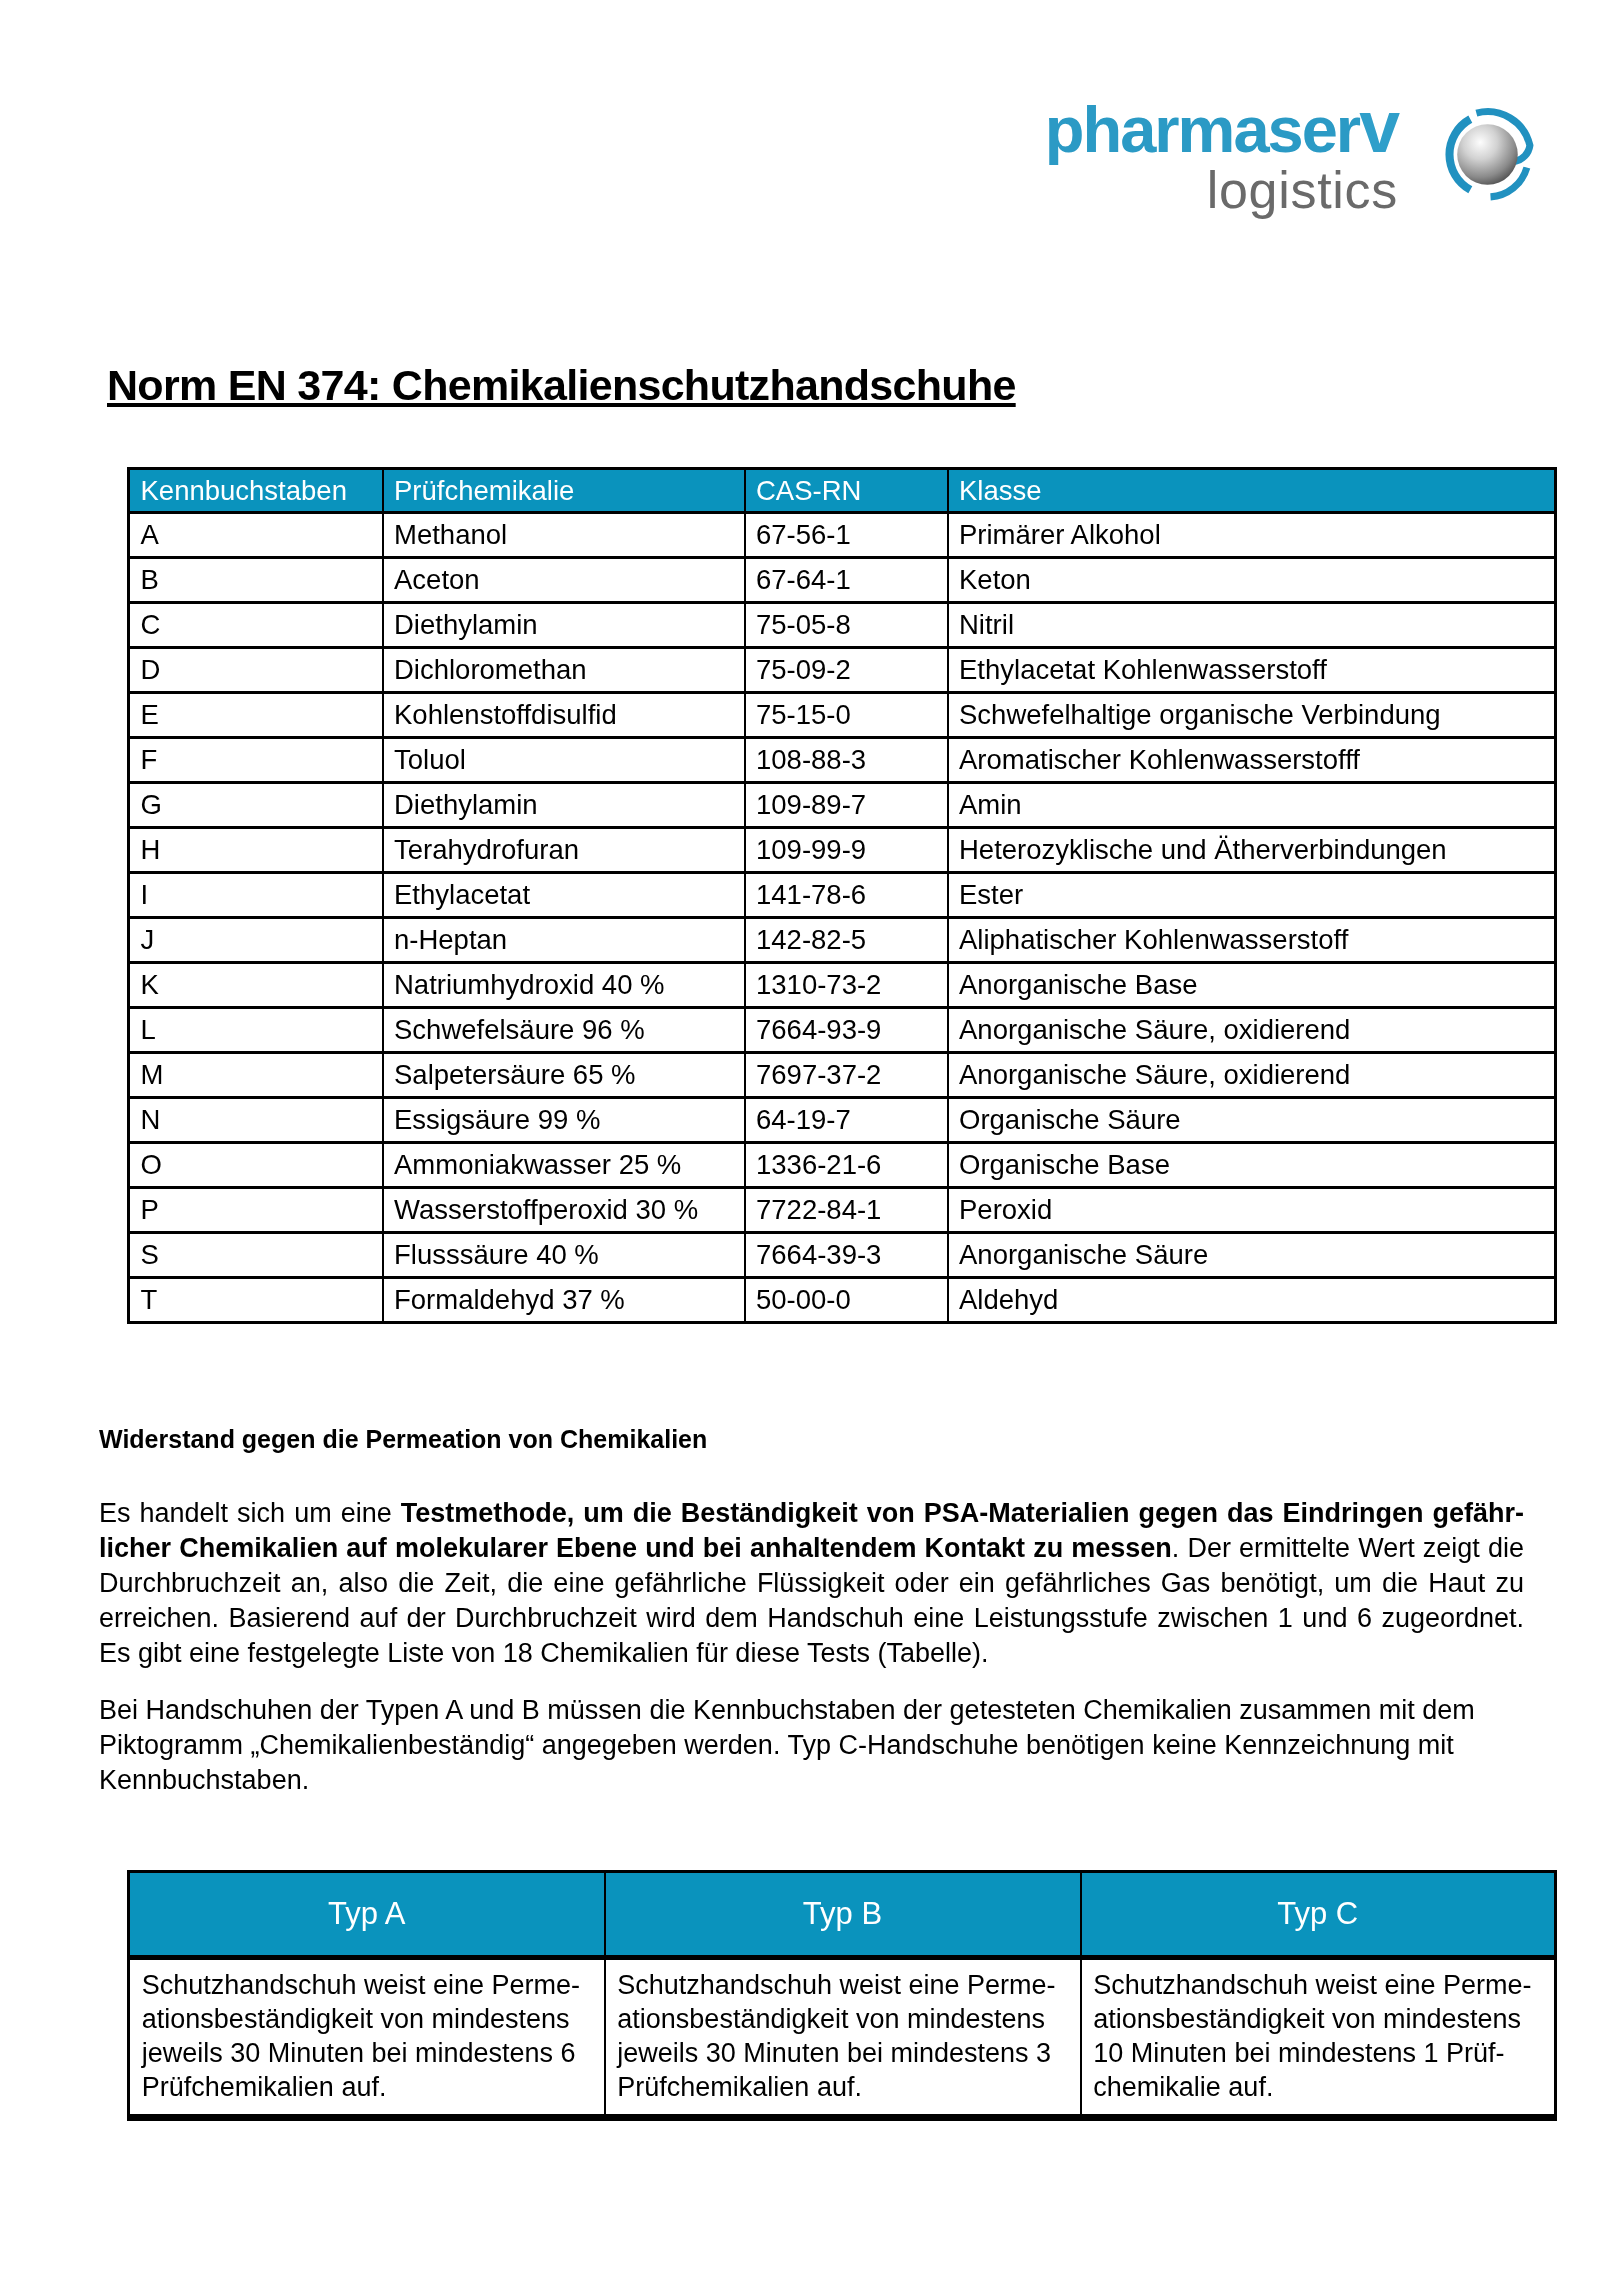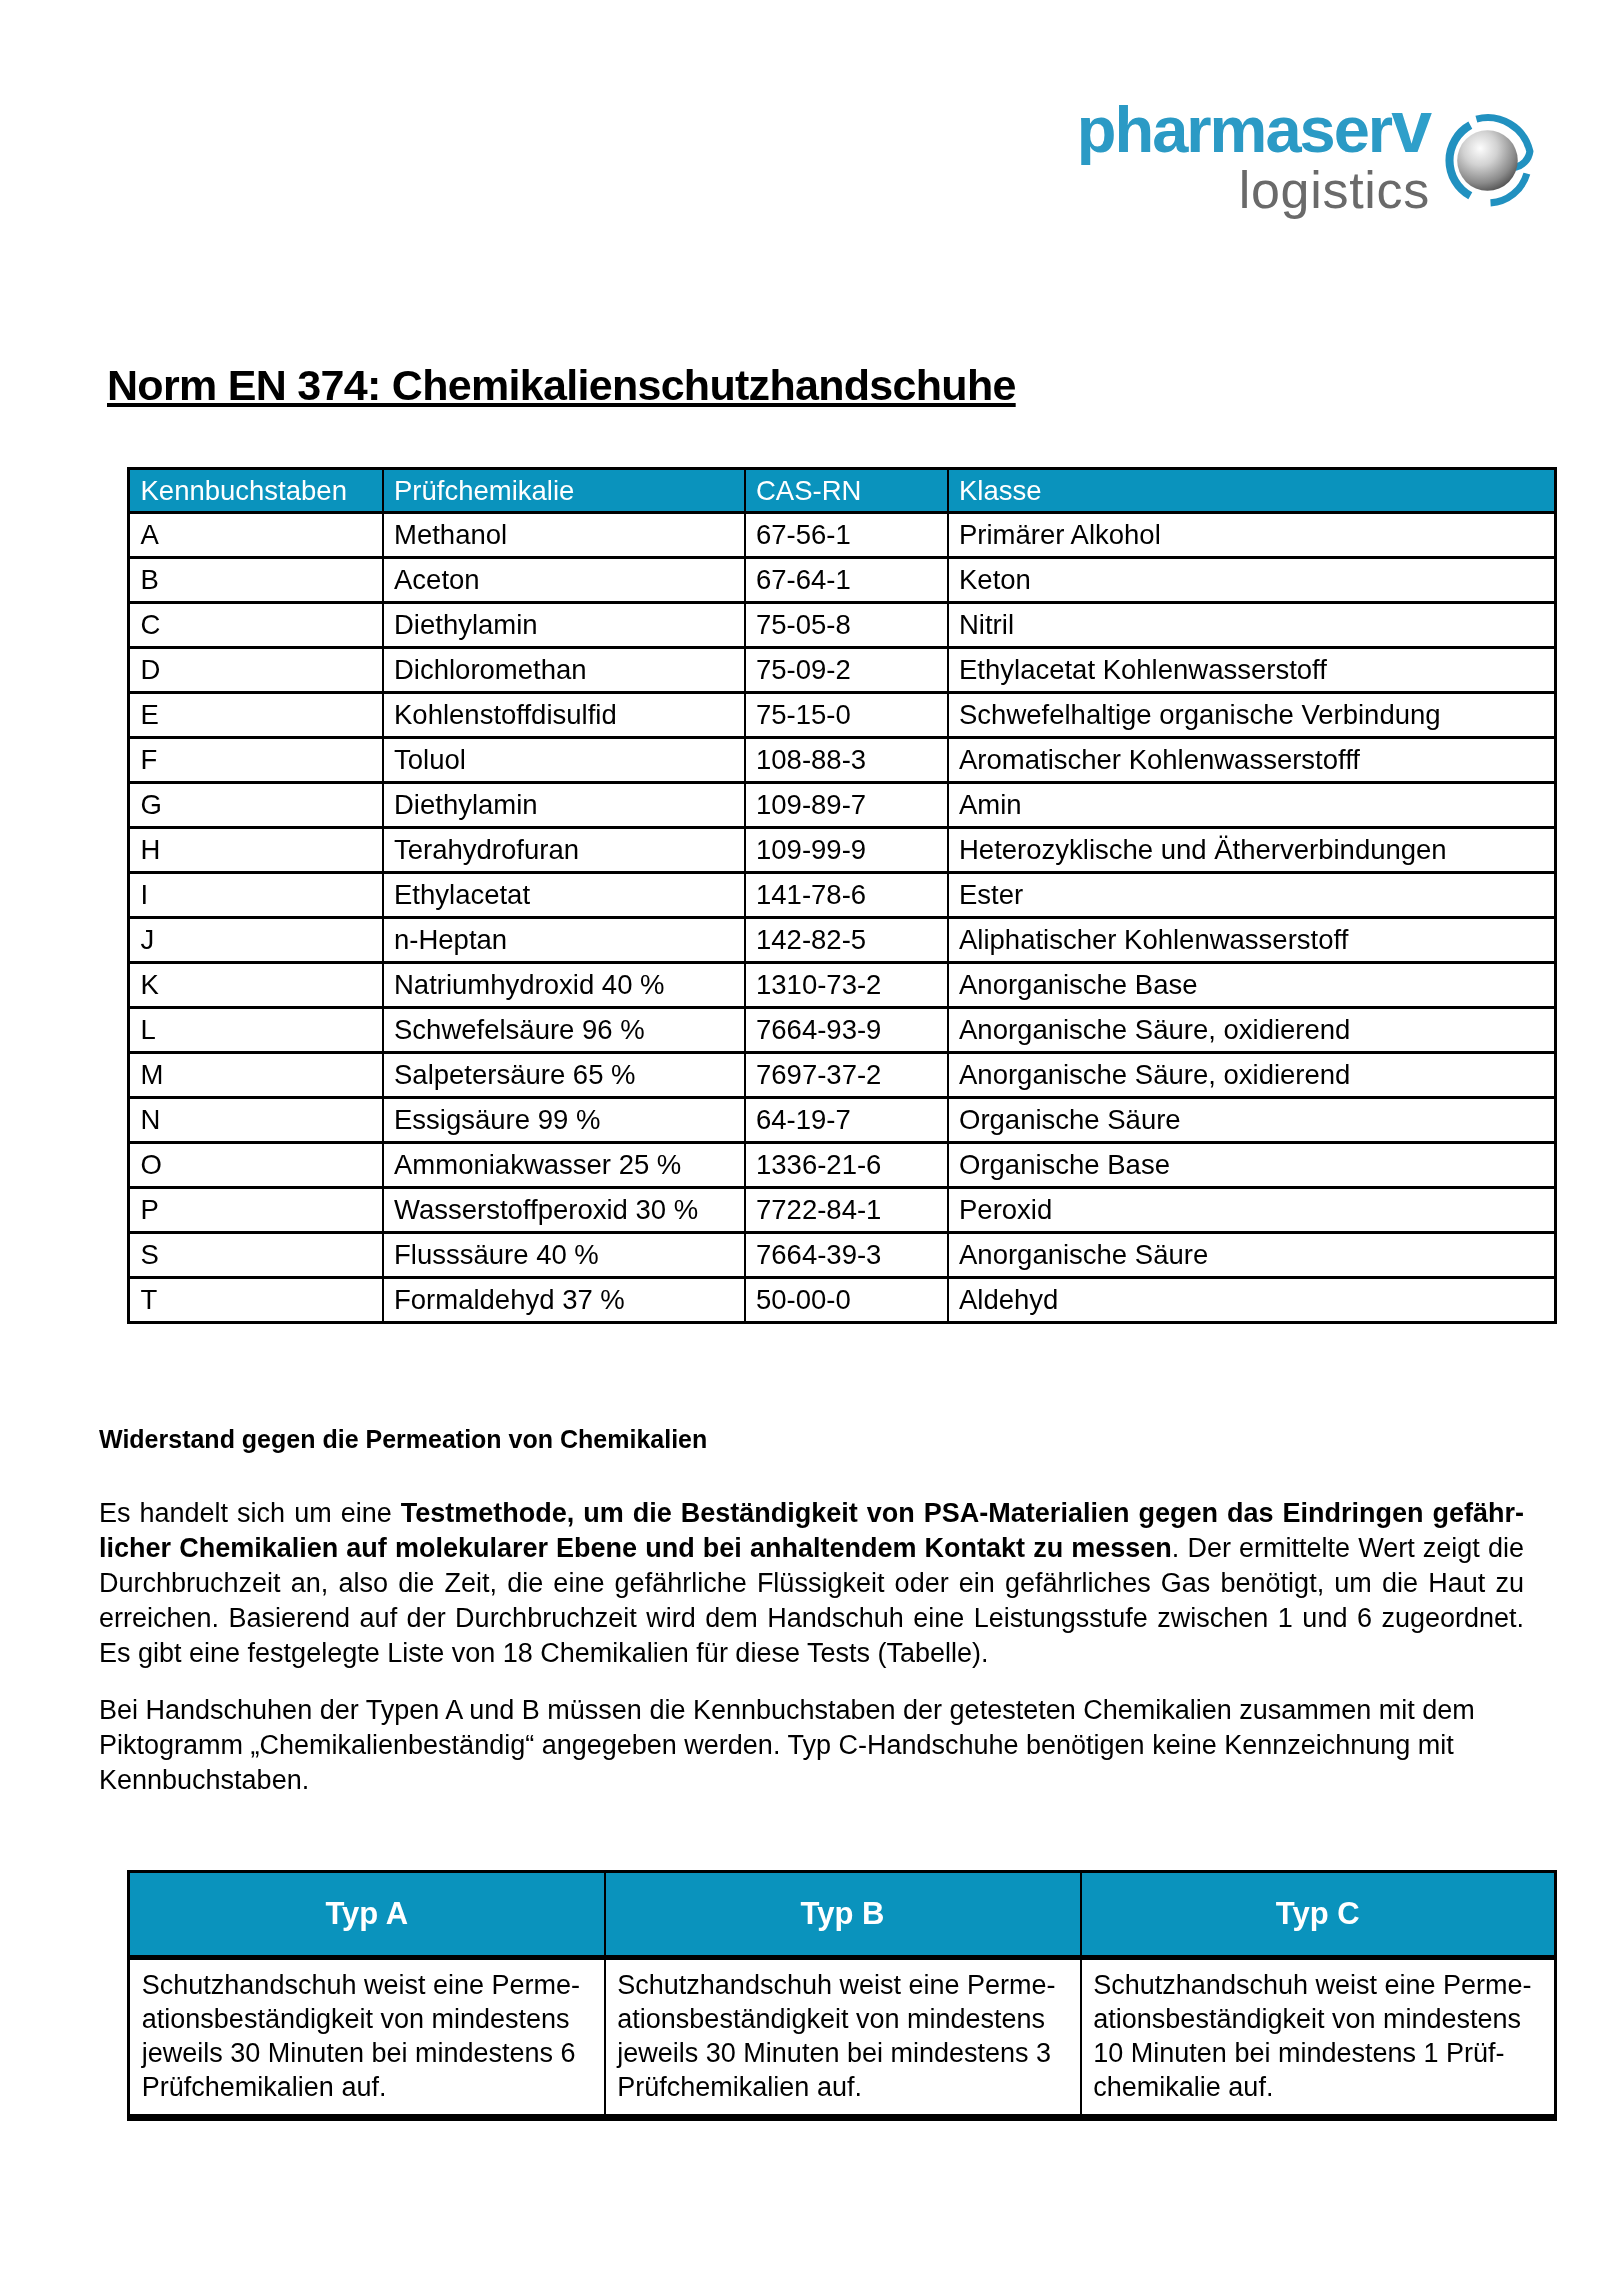--- a/index.html
+++ b/index.html
@@ -8,21 +8,21 @@
     width:1623px; height:2295px;
     background:#ffffff;
     font-family:"Liberation Sans", sans-serif;
     color:#000;
     overflow:hidden;
   }
 
   
   .logo {
     position:absolute; top:97px; right:77px;
-    display:flex; align-items:flex-end; gap:3px;
+    display:flex; align-items:center; gap:35px;
   }
   .logo-text { text-align:right; }
   .brand {
     font-size:65px; font-weight:bold; letter-spacing:-2px;
     line-height:1.0; color:#2b9ac5; white-space:nowrap;
   }
   .brand .brand-v { font-size:1.13em; line-height:0; color:#2f9fca; }
   .sub {
     font-size:52px; font-weight:400; letter-spacing:0.7px;
     line-height:1.0; color:#6a6a6a; margin-top:2px; white-space:nowrap;
@@ -66,21 +66,21 @@
   }
   .p1 { top:1496px; text-align:justify; }
   .p2 { top:1693px; text-align:left; }
 
   
   .t2 {
     position:absolute; left:99px; top:1870px; width:1427px;
     border:3.3px solid #000; border-bottom-width:7.2px;
   }
   .t2 th {
-    background:var(--accent); color:#fff; font-weight:bold;
+    background:var(--accent); color:#fff; font-weight:normal;
     font-size:31px; text-align:center;
     height:80px; border:2.6px solid #000; border-bottom-width:5.9px;
     vertical-align:middle;
   }
   .t2 td {
     border:2.6px solid #000;
     font-size:27px; line-height:34px; text-align:left;
     padding:7.9px 11.8px 10.5px 11.8px; vertical-align:top;
     hyphens:manual; -webkit-hyphens:manual;
   }

